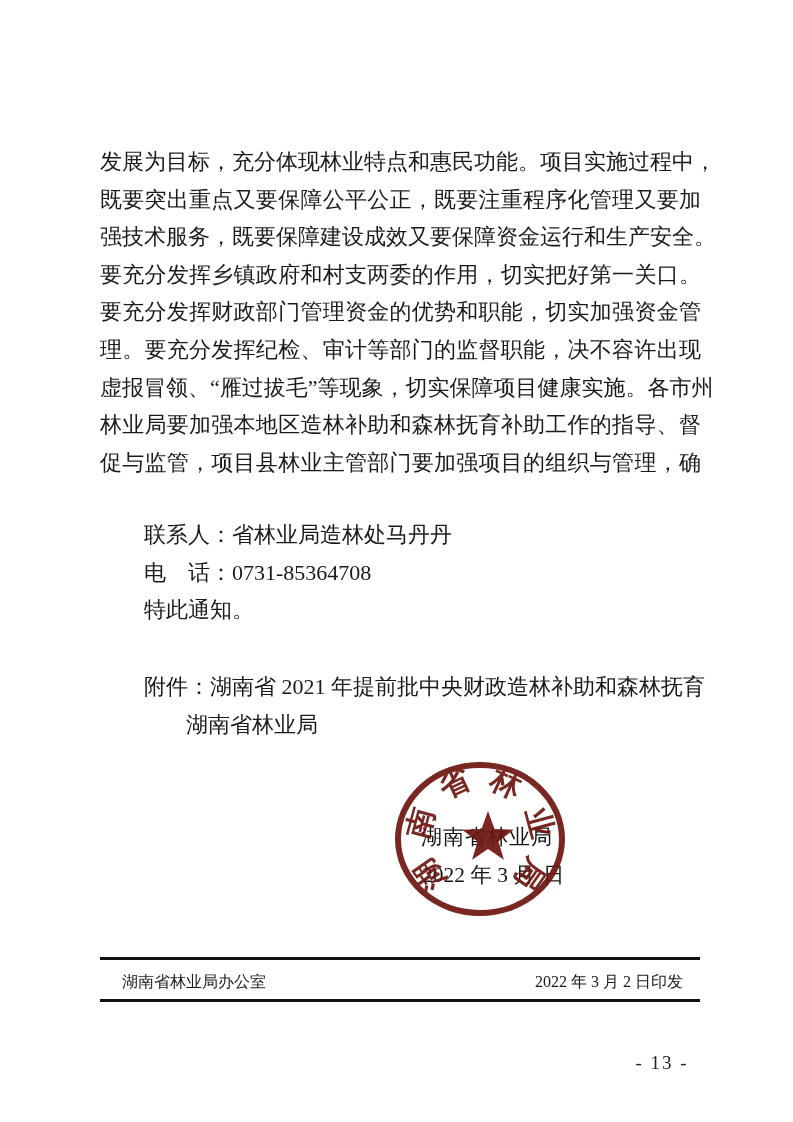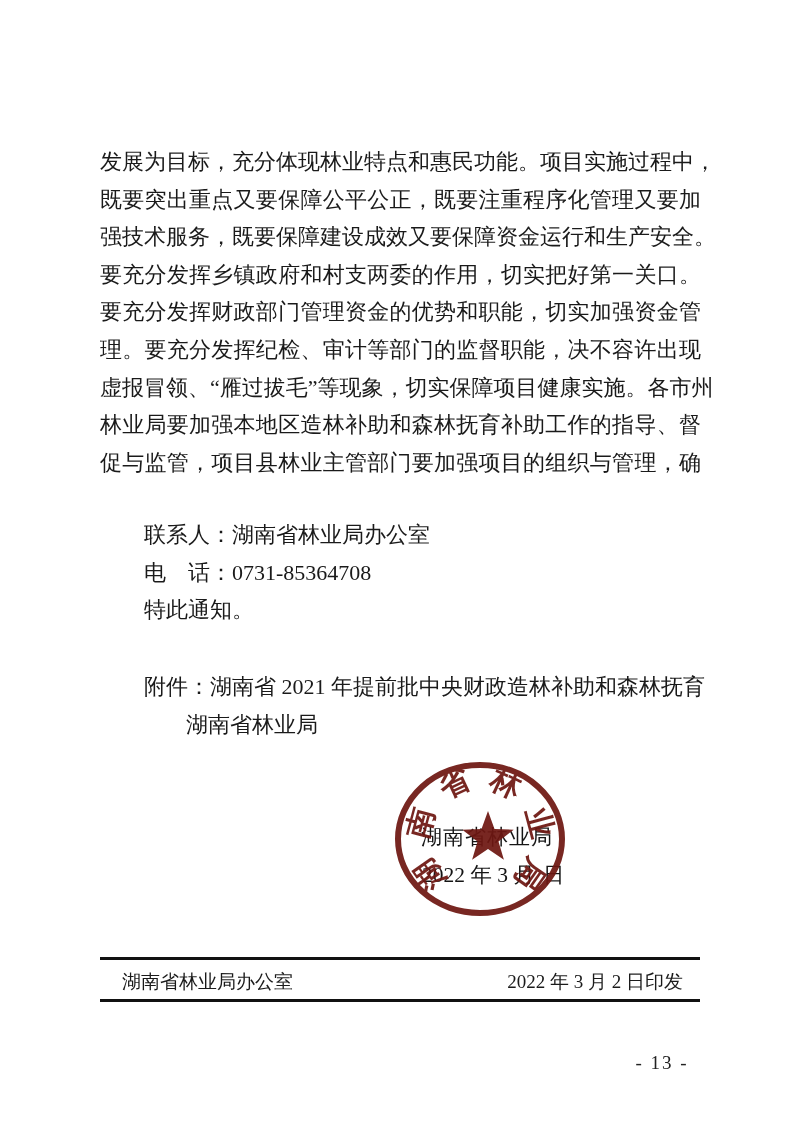--- a/index.html
+++ b/index.html
@@ -29,21 +29,21 @@
   .seal-date-suffix{position:absolute;left:543px;top:856px;font-size:21.5px;line-height:38px;color:#151515;}
   .seal-svg{position:absolute;left:380px;top:749px;opacity:0.93;}
   .seal-svg text{
     font-family:"Liberation Serif","DejaVu Serif",serif;
     font-weight:bold;font-size:30px;
   }
   
   .footer-rule{position:absolute;left:100px;width:600px;height:2.5px;background:#111;}
   .rule-top{top:957px;}
   .rule-bottom{top:999px;}
-  .footer-row{position:absolute;left:100px;top:964px;width:600px;height:36px;line-height:36px;font-size:19px;text-align:center;}
+  .footer-row{position:absolute;left:100px;top:964px;width:600px;height:36px;line-height:36px;font-size:16px;text-align:center;}
   .footer-issuer{position:absolute;left:22px;}
   .footer-date{position:absolute;right:17px;}
   .page-number{position:absolute;left:612px;top:1052px;width:100px;text-align:center;font-size:19px;letter-spacing:2px;color:#222;}
 </style>
 </head>
 <body>
 
 <div class="page">
 
   <div class="body-block">
@@ -308,21 +308,21 @@
         <span>织</span>
         <span>与</span>
         <span>管</span>
         <span>理</span>
         <span>，</span>
         <span>确</span>
       </div>
   </div>
 
   <div class="contact-block">
-    <div class="line indent2">联系人：湖南省林业局办公室</div>
+    <div class="line indent2">联系人：省林业局造林处马丹丹</div>
     <div class="line indent2">电　话：0731-85364708</div>
     <div class="line indent2">特此通知。</div>
   </div>
 
   <div class="attach-block">
     <div class="line indent2">附件：湖南省 2021 年提前批中央财政造林补助和森林抚育</div>
     <div class="line indent2 attach-cont">湖南省林业局</div>
   </div>
 
   <div class="seal-wrap">

